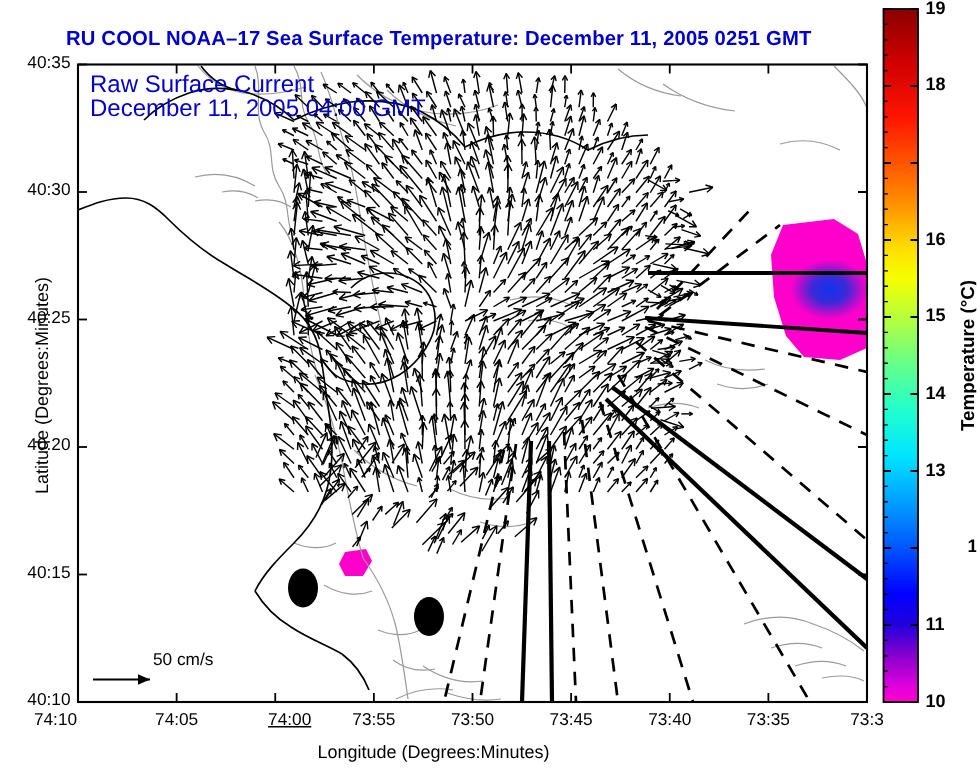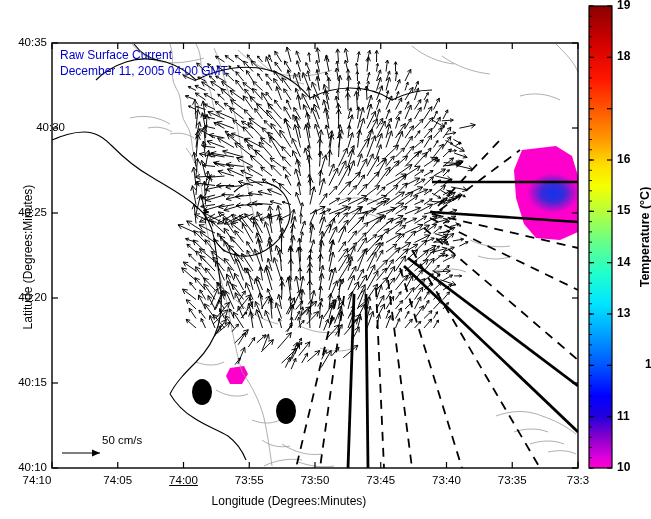--- a/index.html
+++ b/index.html
@@ -71,36 +71,37 @@
     position: absolute;
     color: #000000;
     font-size: 12px;
     font-weight: bold;
     left: 617px;
     white-space: nowrap;
   }
   .annot {
     position: absolute;
     color: #0000cc;
-    font-size: 12px;
+    font-size: 16px;
     white-space: nowrap;
   }
   .scale-text {
     position: absolute;
     color: #000000;
     font-size: 11.5px;
     white-space: nowrap;
     margin-left: 40px;
   }
 </style>
 </head>
 <body>
 
 <div id="page">
 
+  <div class="title">RU COOL  NOAA–17  Sea Surface Temperature:  December 11, 2005 0251 GMT</div>
 
   <svg id="plot-svg" width="651" height="519">
     <defs>
       <clipPath id="plotclip">
         <rect x="52" y="43" width="526" height="425"></rect>
       </clipPath>
       <linearGradient id="cbgrad" x1="0" y1="1" x2="0" y2="0">
         <stop offset="0.000" stop-color="#ff00cc"></stop>
         <stop offset="0.022" stop-color="#e000dd"></stop>
         <stop offset="0.067" stop-color="#8800cc"></stop>
@@ -2063,31 +2064,31 @@
   <div class="axis-label" id="cblabel">Temperature (°C)</div>
 
   <div class="annot" id="annot1" style="left:60px; top:48px;">Raw Surface Current</div>
   <div class="annot" id="annot2" style="left:60px; top:64px;">December 11, 2005 04:00 GMT</div>
 
   <div class="scale-text" style="left:62px; top:434px;">50 cm/s</div>
 
   <div id="xticklabels">
       <div class="tick-label" style="left: 13px; top: 474px; width: 48px; text-align: center;">74:10</div>
       <div class="tick-label" style="left: 93.75px; top: 474px; width: 48px; text-align: center;">74:05</div>
-      <div class="tick-label" style="left: 159.5px; top: 474px; width: 48px; text-align: center; text-decoration: underline;">74:00</div>
+      <div class="tick-label" style="left: 159.5px; top: 474px; width: 48px; text-align: right; text-decoration: underline;">74:00</div>
       <div class="tick-label" style="left: 225.25px; top: 474px; width: 48px; text-align: center;">73:55</div>
       <div class="tick-label" style="left: 291px; top: 474px; width: 48px; text-align: center;">73:50</div>
       <div class="tick-label" style="left: 356.75px; top: 474px; width: 48px; text-align: center;">73:45</div>
       <div class="tick-label" style="left: 422.5px; top: 474px; width: 48px; text-align: center;">73:40</div>
       <div class="tick-label" style="left: 488.25px; top: 474px; width: 48px; text-align: center;">73:35</div>
       <div class="tick-label" style="left: 554px; top: 474px; width: 48px; text-align: center;">73:3</div>
     </div>
   <div id="yticklabels">
       <div class="tick-label" style="left: 2px; top: 36px; width: 45px; text-align: right;">40:35</div>
-      <div class="tick-label" style="left: 20px; top: 121px; width: 45px; text-align: right;">40:30</div>
+      <div class="tick-label" style="left: 2px; top: 121px; width: 45px; text-align: right;">40:30</div>
       <div class="tick-label" style="left: 2px; top: 206px; width: 45px; text-align: right;">40:25</div>
       <div class="tick-label" style="left: 2px; top: 291px; width: 45px; text-align: right;">40:20</div>
       <div class="tick-label" style="left: 2px; top: 376px; width: 45px; text-align: right;">40:15</div>
       <div class="tick-label" style="left: 2px; top: 461px; width: 45px; text-align: right;">40:10</div>
     </div>
   <div id="cbticklabels">
       <div class="cb-tick-label" style="top: -2px;">19</div>
       <div class="cb-tick-label" style="top: 49.3333px;">18</div>
       <div class="cb-tick-label" style="top: 93px; margin-left: 45px;">17</div>
       <div class="cb-tick-label" style="top: 152px;">16</div>

